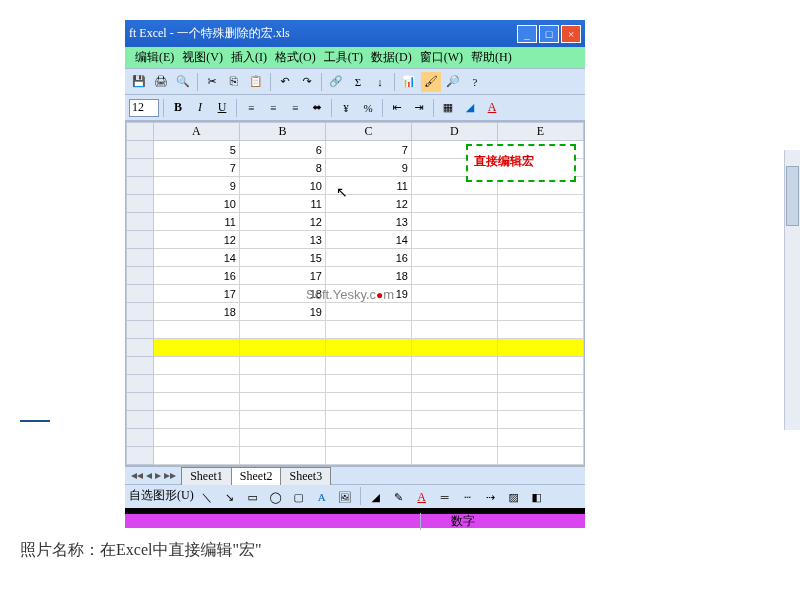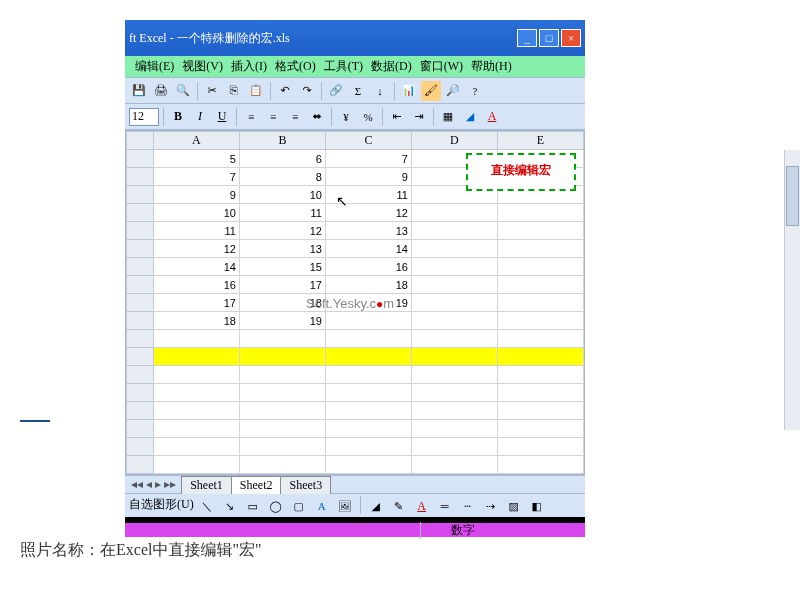--- a/index.html
+++ b/index.html
@@ -1,18 +1,18 @@
 <!DOCTYPE html>
 <html><head>
 <meta charset="utf-8">
 <style>
 * { margin: 0; padding: 0; box-sizing: border-box; font-family: SimSun, serif; font-size: 12px; }
 body { background: #fff; width: 800px; height: 600px; position: relative; }
 .wrapper { position: absolute; left: 125px; top: 20px; width: 460px; }
-.titlebar { background: linear-gradient(#2a6fd9, #1e5fc8); height: 36px; display: flex; align-items: center; color: #fff; padding: 0 4px; }
+.titlebar { background: linear-gradient(#2a6fd9, #1e5fc8); height: 27px; display: flex; align-items: center; color: #fff; padding: 0 4px; }
 .titlebar .title { flex: 1; overflow: hidden; white-space: nowrap; }
 .win-btns { display: flex; gap: 2px; }
 .win-btn { width: 20px; height: 18px; background: #3c82e8; border: 1px solid #fff; color: #fff; display: flex; align-items: center; justify-content: center; font-size: 11px; cursor: pointer; }
 .win-btn.close { background: #e85030; }
 .menubar { background: #86efac; height: 22px; display: flex; align-items: center; padding: 0 6px; border-bottom: 1px solid #a8b8d0; }
 .menu-item { padding: 2px 4px; cursor: pointer; }
 .toolbar { background: #d6e4f7; height: 26px; display: flex; align-items: center; padding: 2px 4px; gap: 2px; border-bottom: 1px solid #a8b8d0; }
 .tb-btn { width: 20px; height: 20px; display: flex; align-items: center; justify-content: center; border: 1px solid transparent; cursor: pointer; font-size: 11px; }
 .tb-sep { width: 1px; height: 18px; background: #a8b8d0; margin: 0 2px; }
 .fontbar { background: #d6e4f7; height: 26px; display: flex; align-items: center; padding: 2px 4px; gap: 2px; border-bottom: 1px solid #a8b8d0; }
@@ -22,21 +22,21 @@
 .fx { width: 20px; text-align: center; font-style: italic; }
 .formula-in { flex: 1; padding: 0 4px; }
 .sheet { background: #fff; border: 1px solid #a8b8d0; position: relative; }
 .sheet table { border-collapse: collapse; width: 100%; }
 .sheet th { background: #e8ecf3; border: 1px solid #c0c8d8; font-weight: normal; text-align: center; height: 18px; }
 .sheet th.corner { width: 25px; }
 .sheet th.col { width: 80px; }
 .sheet td { border: 1px solid #d4d4d4; height: 17px; text-align: right; padding: 0 3px; font-family: Arial; font-size: 11px; }
 .yellow-row td { background: #ffff00; }
 .callout { position: absolute; right: 8px; top: 22px; width: 110px; border: 2px dashed #0a0; background: #fff; padding: 6px; font-size: 12px; line-height: 1.5; }
-.callout .ct-title { color: #d00; font-weight: bold; text-align: center; margin-bottom: 4px; }
+.callout .ct-title { color: #d00; font-weight: bold; margin-bottom: 4px; }
 .callout .ct-body { color: #11d; font-weight: bold; }
 .cursor { position: absolute; left: 210px; top: 62px; font-size: 14px; pointer-events: none; }
 .watermark { position: absolute; left: 180px; top: 165px; color: #888; font-size: 13px; font-family: Arial; }
 .watermark .dot { color: #d00; }
 .tabs { background: #d6e4f7; height: 18px; display: flex; align-items: center; border-top: 1px solid #a8b8d0; font-size: 11px; }
 .tab-nav { padding: 0 6px; color: #555; }
 .tab { padding: 1px 8px; border: 1px solid #888; border-bottom: none; background: #fff; margin-left: -1px; }
 .tab.inactive { background: #e8ecf3; }
 .drawbar { background: #d6e4f7; height: 24px; display: flex; align-items: flex-start; padding: 2px 4px; gap: 3px; border-top: 1px solid #a8b8d0; }
 .statusbar { background: #d946ef; height: 20px; display: flex; align-items: center; border-top: 6px solid #000000; }

